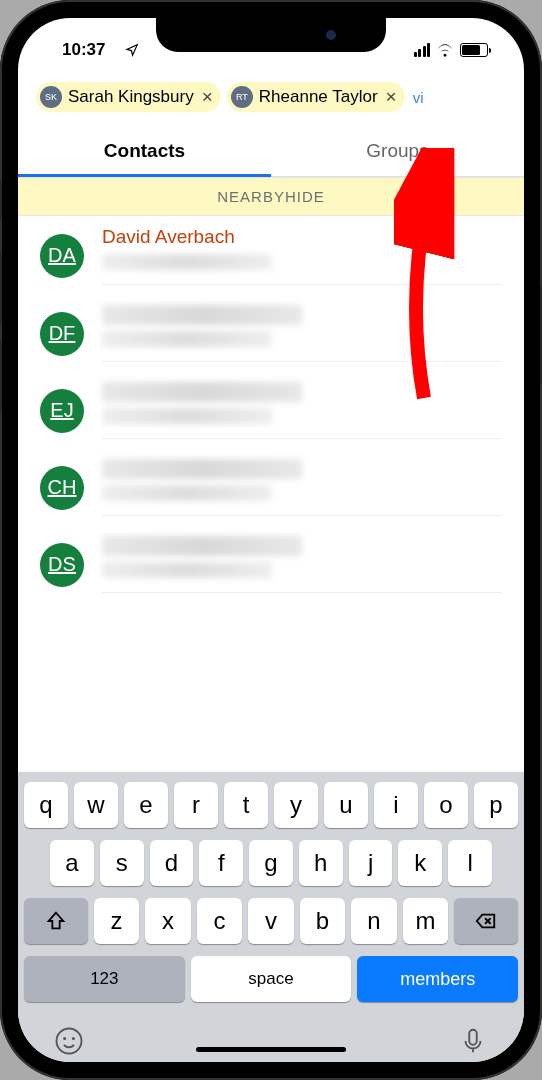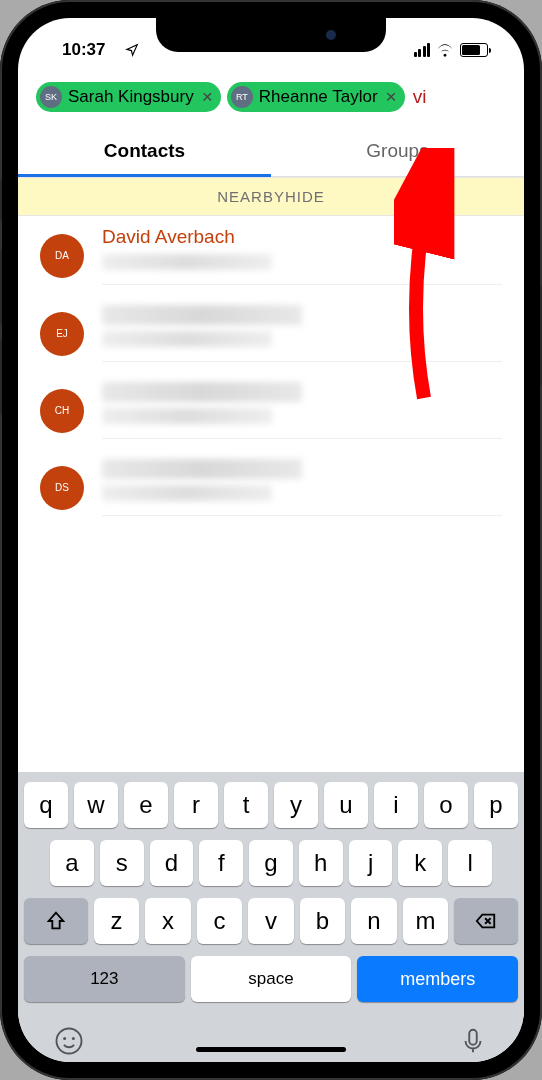--- a/index.html
+++ b/index.html
@@ -19,32 +19,32 @@
 .signal { display: flex; align-items: flex-end; gap: 1.5px; }
 .signal span { width: 3px; background: #000; border-radius: 1px; }
 .signal span:nth-child(1){height:5px}.signal span:nth-child(2){height:8px}.signal span:nth-child(3){height:11px}.signal span:nth-child(4){height:14px}
 .battery { width: 28px; height: 14px; border: 1.5px solid #000; border-radius: 3px; position: relative; }
 .battery::after { content:''; position: absolute; right:-4px; top:4px; width:2px; height:5px; background:#000; border-radius:0 2px 2px 0; }
 .battery-fill { position: absolute; left:1px; top:1px; bottom:1px; width: 70%; background:#000; border-radius:1.5px; }
 .nav-header { display: flex; justify-content: space-between; align-items: center; padding: 16px 24px 18px; }
 .nav-cancel, .nav-done { font-size: 19px; text-decoration: underline; cursor: pointer; }
 .nav-title { font-size: 20px; font-weight: 600; }
 .chips-row { padding: 8px 18px 14px; display: flex; gap: 6px; align-items: center; overflow: hidden; white-space: nowrap; }
-.chip { display: inline-flex; align-items: center; background: #22c55e; border-radius: 16px; padding: 4px 8px 4px 4px; font-size: 17px; gap: 6px; }
+.chip { display: inline-flex; align-items: center; background: #fef9c3; border-radius: 16px; padding: 4px 8px 4px 4px; font-size: 17px; gap: 6px; }
 .chip-avatar { width: 22px; height: 22px; border-radius: 50%; background: #5f6e82; color: #fff; font-size: 9px; display: flex; align-items: center; justify-content: center; font-weight: 500; }
 .chip-x { font-size: 19px; color: #444; font-weight: 300; padding-left: 2px; }
-.trailing-text { font-size: 19px; color: #b91c1c; padding-left: 2px; }
+.trailing-text { font-size: 15px; color: #3b82f6; padding-left: 2px; }
 .tabs { display: flex; border-bottom: 1px solid #e0e0e0; }
 .tab { flex: 1; text-align: center; padding: 14px 16px; font-size: 19px; color: #666; position: relative; cursor: pointer; }
 .tab.active { color: #000; font-weight: 600; }
 .tab.active::after { content:''; position:absolute; bottom:-1px; left:0; right:0; height:3px; background:#1b72e8; }
 .section-header { background: #fef9c3; padding: 10px 22px; display: flex; justify-content: center; color: #6f6f73; font-size: 15px; letter-spacing: 1px; border-top: 1px solid #e6e6e6; border-bottom: 1px solid #e6e6e6; }
 .list { flex: 1; overflow: hidden; }
 .row { display: flex; align-items: center; padding: 10px 22px; gap: 18px; }
-.row-avatar { width: 44px; height: 44px; border-radius: 50%; background: #c2410c; color: #fff; display: flex; align-items: center; justify-content: center; font-size: 10px; flex-shrink: 0; }
+.row-avatar { width: 44px; height: 44px; border-radius: 50%; background: #15803d; color: #fff; display: flex; align-items: center; justify-content: center; font-size: 20px; flex-shrink: 0; text-decoration: underline; }
 .row-body { flex: 1; border-bottom: 1px solid #eee; padding-bottom: 14px; min-width: 0; }
 .row-name { font-size: 19px; color: #c2410c; margin-bottom: 6px; }
 .blur-name { width: 200px; height: 20px; background: linear-gradient(90deg,#e8e8e8,#d8d8d8,#e8e8e8); filter: blur(3px); margin-bottom: 6px; border-radius: 2px; }
 .blur-sub { width: 170px; height: 16px; background: linear-gradient(90deg,#eee,#ddd,#eee); filter: blur(3px); border-radius: 2px; }
 .keyboard { background: #d1d4d9; padding: 10px 6px 6px; }
 .kb-row { display: flex; justify-content: center; gap: 6px; margin-bottom: 12px; }
 .key { background: #fff; border-radius: 6px; box-shadow: 0 1px 1px rgba(0,0,0,0.35); height: 46px; flex: 1; display: flex; align-items: center; justify-content: center; font-size: 24px; cursor: pointer; }
 .kb-row2 { padding: 0 26px; }
 .key-wide { flex: 1.4; background: #adb2bc; }
 .key-wide svg { width: 22px; height: 22px; }
@@ -121,20 +121,27 @@
 
     <div class="list">
       <div class="row">
         <div class="row-avatar">DA</div>
         <div class="row-body">
           <div class="row-name">David Averbach</div>
           <div class="blur-sub"></div>
         </div>
       </div>
       <div class="row">
+        <div class="row-avatar">DF</div>
+        <div class="row-body">
+          <div class="blur-name"></div>
+          <div class="blur-sub"></div>
+        </div>
+      </div>
+      <div class="row">
         <div class="row-avatar">EJ</div>
         <div class="row-body">
           <div class="blur-name"></div>
           <div class="blur-sub"></div>
         </div>
       </div>
       <div class="row">
         <div class="row-avatar">CH</div>
         <div class="row-body">
           <div class="blur-name"></div>

